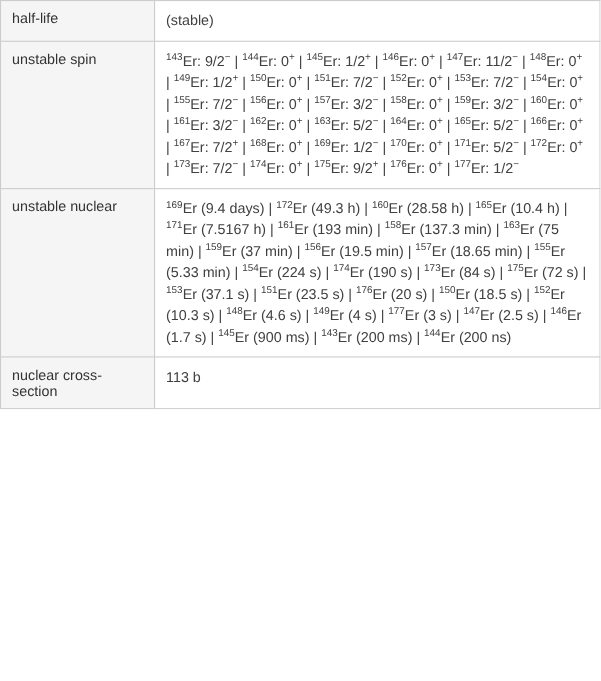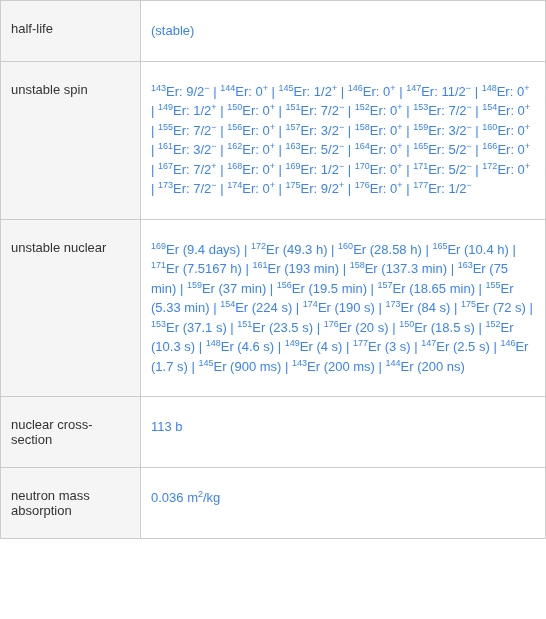--- a/index.html
+++ b/index.html
@@ -14,32 +14,32 @@
       width: 546px;
     }
     .table {
       width: 546px;
       border-collapse: collapse;
     }
     .table tr {
       border-bottom: 1px solid #ccc;
     }
     .table td {
-      padding: 20px 10px;
+      padding: 8px 10px;
       vertical-align: top;
       border: 1px solid #ccc;
     }
     .label-col {
       width: 140px;
       background: #f5f5f5;
       color: #333;
       font-size: 13px;
     }
     .value-col {
-      color: #3b82f6;
+      color: #404040;
       font-size: 13px;
       line-height: 1.5;
     }
     sup {
       font-size: 9px;
       vertical-align: super;
       line-height: 0;
     }
   </style>
 </head>
@@ -56,18 +56,14 @@
         <td class="value-col"><sup>143</sup>Er: 9/2<sup>−</sup> | <sup>144</sup>Er: 0<sup>+</sup> | <sup>145</sup>Er: 1/2<sup>+</sup> | <sup>146</sup>Er: 0<sup>+</sup> | <sup>147</sup>Er: 11/2<sup>−</sup> | <sup>148</sup>Er: 0<sup>+</sup> | <sup>149</sup>Er: 1/2<sup>+</sup> | <sup>150</sup>Er: 0<sup>+</sup> | <sup>151</sup>Er: 7/2<sup>−</sup> | <sup>152</sup>Er: 0<sup>+</sup> | <sup>153</sup>Er: 7/2<sup>−</sup> | <sup>154</sup>Er: 0<sup>+</sup> | <sup>155</sup>Er: 7/2<sup>−</sup> | <sup>156</sup>Er: 0<sup>+</sup> | <sup>157</sup>Er: 3/2<sup>−</sup> | <sup>158</sup>Er: 0<sup>+</sup> | <sup>159</sup>Er: 3/2<sup>−</sup> | <sup>160</sup>Er: 0<sup>+</sup> | <sup>161</sup>Er: 3/2<sup>−</sup> | <sup>162</sup>Er: 0<sup>+</sup> | <sup>163</sup>Er: 5/2<sup>−</sup> | <sup>164</sup>Er: 0<sup>+</sup> | <sup>165</sup>Er: 5/2<sup>−</sup> | <sup>166</sup>Er: 0<sup>+</sup> | <sup>167</sup>Er: 7/2<sup>+</sup> | <sup>168</sup>Er: 0<sup>+</sup> | <sup>169</sup>Er: 1/2<sup>−</sup> | <sup>170</sup>Er: 0<sup>+</sup> | <sup>171</sup>Er: 5/2<sup>−</sup> | <sup>172</sup>Er: 0<sup>+</sup> | <sup>173</sup>Er: 7/2<sup>−</sup> | <sup>174</sup>Er: 0<sup>+</sup> | <sup>175</sup>Er: 9/2<sup>+</sup> | <sup>176</sup>Er: 0<sup>+</sup> | <sup>177</sup>Er: 1/2<sup>−</sup></td>
       </tr>
       <tr>
         <td class="label-col">unstable nuclear</td>
         <td class="value-col"><sup>169</sup>Er (9.4 days) | <sup>172</sup>Er (49.3 h) | <sup>160</sup>Er (28.58 h) | <sup>165</sup>Er (10.4 h) | <sup>171</sup>Er (7.5167 h) | <sup>161</sup>Er (193 min) | <sup>158</sup>Er (137.3 min) | <sup>163</sup>Er (75 min) | <sup>159</sup>Er (37 min) | <sup>156</sup>Er (19.5 min) | <sup>157</sup>Er (18.65 min) | <sup>155</sup>Er (5.33 min) | <sup>154</sup>Er (224 s) | <sup>174</sup>Er (190 s) | <sup>173</sup>Er (84 s) | <sup>175</sup>Er (72 s) | <sup>153</sup>Er (37.1 s) | <sup>151</sup>Er (23.5 s) | <sup>176</sup>Er (20 s) | <sup>150</sup>Er (18.5 s) | <sup>152</sup>Er (10.3 s) | <sup>148</sup>Er (4.6 s) | <sup>149</sup>Er (4 s) | <sup>177</sup>Er (3 s) | <sup>147</sup>Er (2.5 s) | <sup>146</sup>Er (1.7 s) | <sup>145</sup>Er (900 ms) | <sup>143</sup>Er (200 ms) | <sup>144</sup>Er (200 ns)</td>
       </tr>
       <tr>
         <td class="label-col">nuclear cross-section</td>
         <td class="value-col">113 b</td>
       </tr>
-      <tr>
-        <td class="label-col">neutron mass absorption</td>
-        <td class="value-col">0.036 m<sup>2</sup>/kg</td>
-      </tr>
     </tbody>
 </table>
 
 </body></html>

